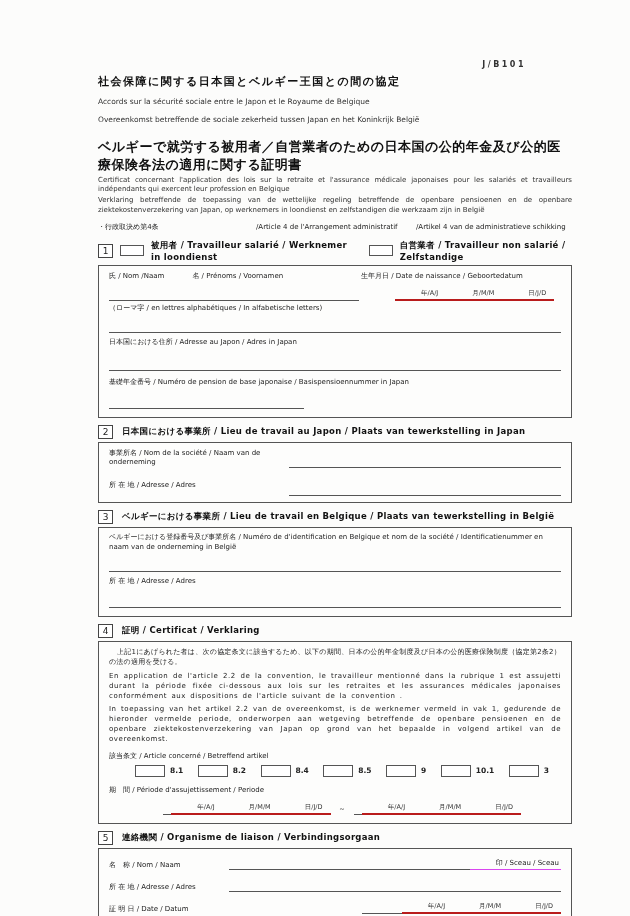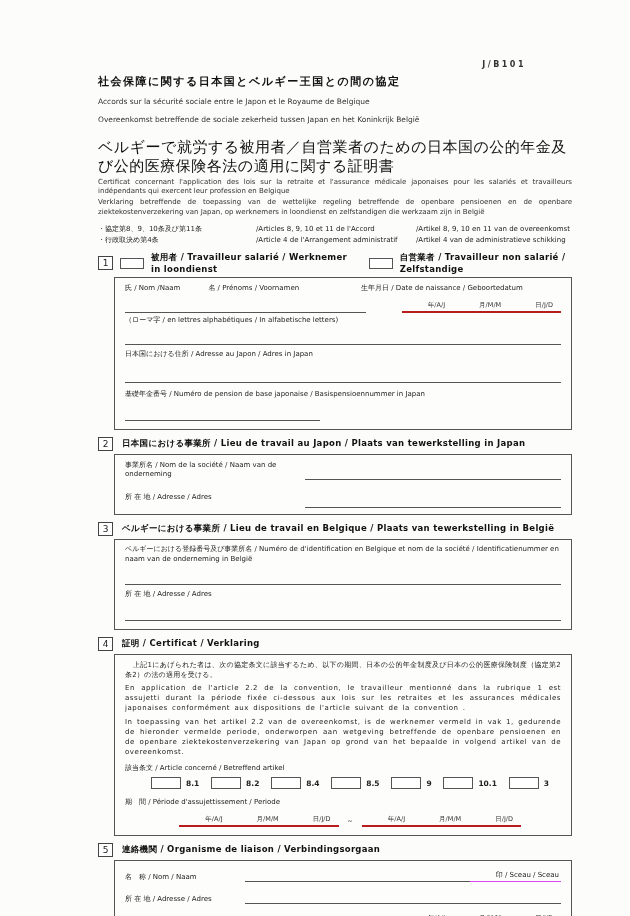--- a/index.html
+++ b/index.html
@@ -16,38 +16,38 @@
 
   .form-code {
     position:absolute; top:4px; right:46px;
     font-size:8px; letter-spacing:2.5px; font-weight:bold; color:#333;
   }
 
   .title-ja { margin-top:18px; font-size:11px; font-weight:bold; letter-spacing:1.5px; color:#111; }
   .title-sub { font-size:7.5px; line-height:1.3; color:#333; margin-top:8px; }
 
   .subtitle { margin-top:13px; }
-  .subtitle-ja { font-size:15px; font-weight:normal; letter-spacing:0.5px; color:#111; }
+  .subtitle-ja { font-size:13px; font-weight:bold; letter-spacing:0.5px; color:#111; }
   .subtitle-sub { font-size:7px; line-height:1.35; color:#333; margin-top:2px; text-align:justify; }
   .refs { margin-top:7px; font-size:7px; color:#222; }
   .ref-row { display:flex; line-height:1.5; }
   .ref-jp { width:158px; flex:none; }
   .ref-fr { width:160px; flex:none; }
   .ref-nl { flex:1; }
 
   .section { margin-top:7px; }
   .section-header { display:flex; align-items:center; gap:9px; margin-bottom:3px; }
   .sec-num {
     flex:none; width:15px; height:14px; border:1px solid #444;
     font-size:9px; line-height:13px; text-align:center; color:#222; background:#fff;
   }
   .sec-title { font-size:8.5px; font-weight:bold; color:#111; letter-spacing:0.3px; }
   .section-body {
     border:1px solid #555; background:#fdfdfc;
-    padding:5px 10px 6px 10px; font-size:7px; color:#222;margin-left:16px;
+    padding:5px 10px 6px 10px; font-size:7px; color:#222;
   }
 
   .cbx {
     display:inline-block; width:24px; height:11px;
     border:1px solid #555; background:#fff; vertical-align:middle; flex:none;
   }
   .cbx.big { width:30px; height:12px; }
 
   .lbl { font-size:7px; color:#222; }
   .row { display:flex; align-items:flex-end; }
@@ -80,25 +80,20 @@
     <div class="title-ja">社会保障に関する日本国とベルギー王国との間の協定</div>
     <div class="title-sub">Accords sur la sécurité sociale entre le Japon et le Royaume de Belgique</div>
     <div class="title-sub">Overeenkomst betreffende de sociale zekerheid tussen Japan en het Koninkrijk België</div>
 
     <div class="subtitle">
       <div class="subtitle-ja">ベルギーで就労する被用者／自営業者のための日本国の公的年金及び公的医療保険各法の適用に関する証明書</div>
       <div class="subtitle-sub">Certificat concernant l'application des lois sur la retraite et l'assurance médicale japonaises pour les salariés et travailleurs indépendants qui exercent leur profession en Belgique</div>
       <div class="subtitle-sub">Verklaring betreffende de toepassing van de wettelijke regeling betreffende de openbare pensioenen en de openbare ziektekostenverzekering van Japan, op  werknemers in loondienst en  zelfstandigen die werkzaam zijn in België</div>
       <div class="refs">
         <div class="ref-row">
-          <span class="ref-jp">・協定第8、9、10条及び第11条</span>
-          <span class="ref-fr">/Articles 8, 9, 10 et 11 de l'Accord</span>
-          <span class="ref-nl">/Artikel 8, 9, 10 en 11 van de overeenkomst</span>
-        </div>
-        <div class="ref-row">
           <span class="ref-jp">・行政取決め第4条</span>
           <span class="ref-fr">/Article 4 de l'Arrangement administratif</span>
           <span class="ref-nl">/Artikel 4 van de administratieve schikking</span>
         </div>
       </div>
     </div>
 
     <div class="section">
       <div class="section-header hdr1">
         <span class="sec-num">1</span>

